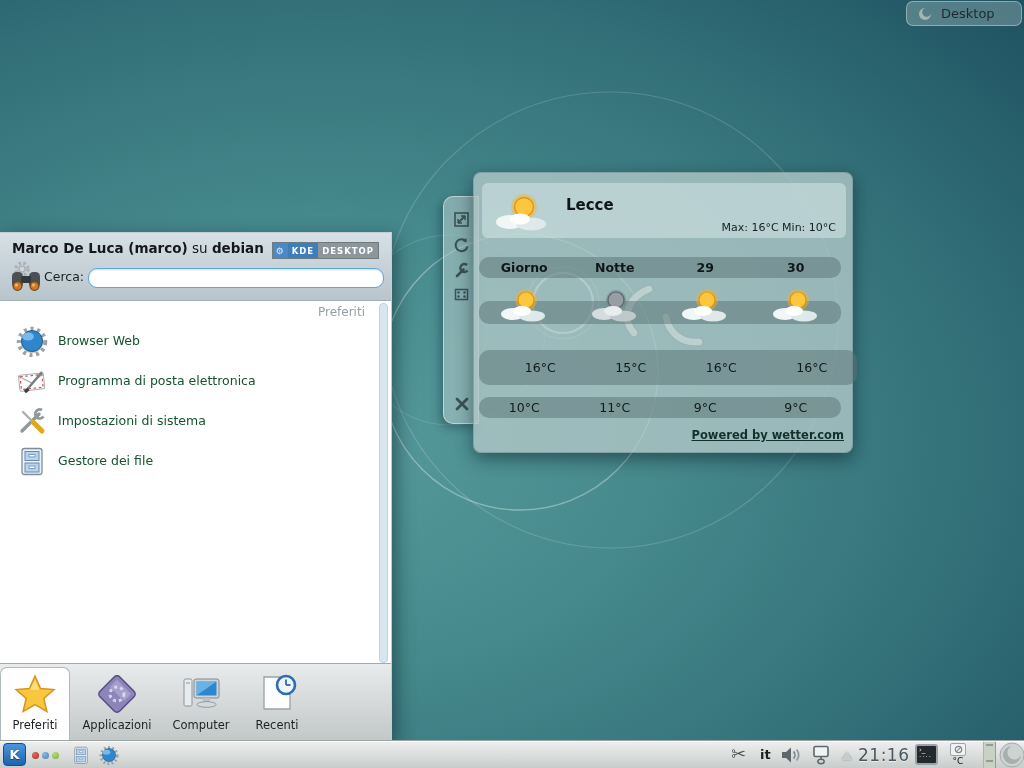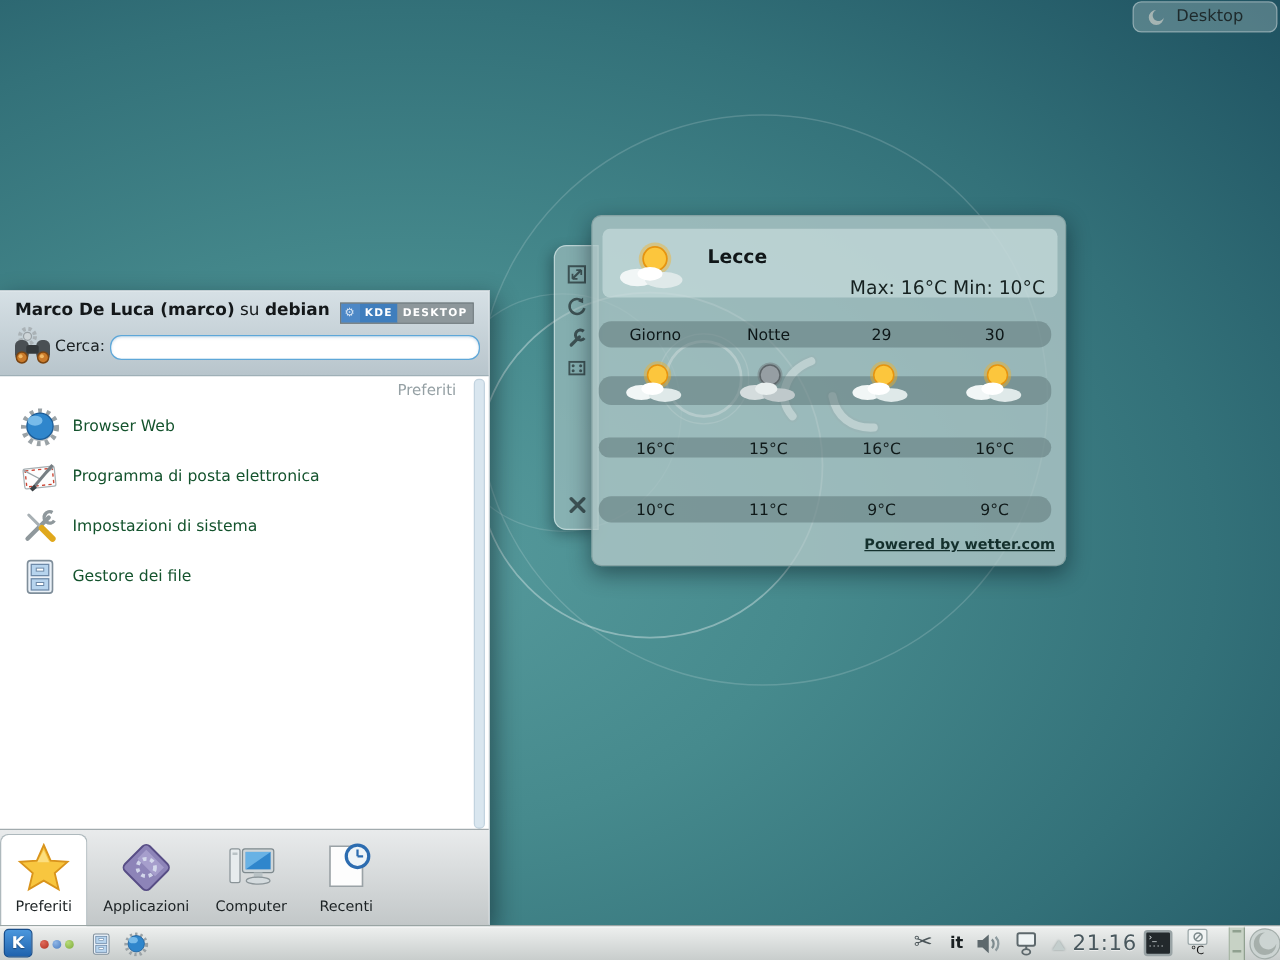--- a/index.html
+++ b/index.html
@@ -48,26 +48,26 @@
   .w-handle{left:443px;top:196px;width:36px;height:228px;border-radius:10px 0 0 10px;
     background:rgba(170,196,196,.62);border:1px solid rgba(235,245,245,.55);box-sizing:border-box;
     box-shadow:-3px 4px 10px rgba(0,10,20,.3);}
   .w-handle .hic{position:absolute;left:9px;cursor:pointer;}
   .weather{left:473px;top:172px;width:380px;height:281px;border-radius:8px;
     background:rgba(176,199,199,.80);border:1px solid rgba(130,158,160,.9);box-sizing:border-box;
     box-shadow:0 6px 18px rgba(0,10,20,.45);}
   .w-head{position:absolute;left:8px;top:10px;width:364px;height:55px;border-radius:6px;
     background:rgba(212,229,229,.55);}
   .w-loc{position:absolute;left:84px;top:13px;font-size:15px;font-weight:bold;color:#101618;}
-  .w-maxmin{position:absolute;right:10px;top:38px;font-size:15px;color:#15201f;}
+  .w-maxmin{position:absolute;right:10px;top:38px;font-size:11px;color:#15201f;}
   .wband{position:absolute;left:5px;width:362px;border-radius:10px;background:rgba(92,117,119,.52);
     display:grid;grid-template-columns:repeat(4,1fr);align-items:center;text-align:center;}
-  .wband.hdr{top:84px;height:21px;font-size:12.5px;font-weight:normal;color:#0d1718;}
+  .wband.hdr{top:84px;height:21px;font-size:12.5px;font-weight:bold;color:#0d1718;}
   .wband.icons{top:128px;height:23px;}
-  .wband.t1{top:177px;height:16px;font-size:12.5px;color:#101a1a;}
+  .wband.t1{top:177px;height:35px;font-size:12.5px;color:#101a1a;padding-left:16px;}
   .wband.t2{top:224px;height:21px;font-size:12.5px;color:#101a1a;}
   .wicons{position:absolute;left:5px;top:114px;width:362px;display:grid;grid-template-columns:repeat(4,1fr);justify-items:center;}
   .w-credit{position:absolute;right:8px;top:255px;font-size:11.5px;font-weight:600;color:#14302d;
     text-decoration:underline;cursor:pointer;}
 
   
   .panel{left:0;top:740px;width:1024px;height:28px;
     background:linear-gradient(#eef0ef,#c8cdcc);border-top:1px solid #9aa5a4;box-sizing:border-box;z-index:30;}
   .panel::after{content:"";position:absolute;left:0;top:0;width:100%;height:1px;background:rgba(255,255,255,.7);}
   .p-item{position:absolute;cursor:pointer;}

